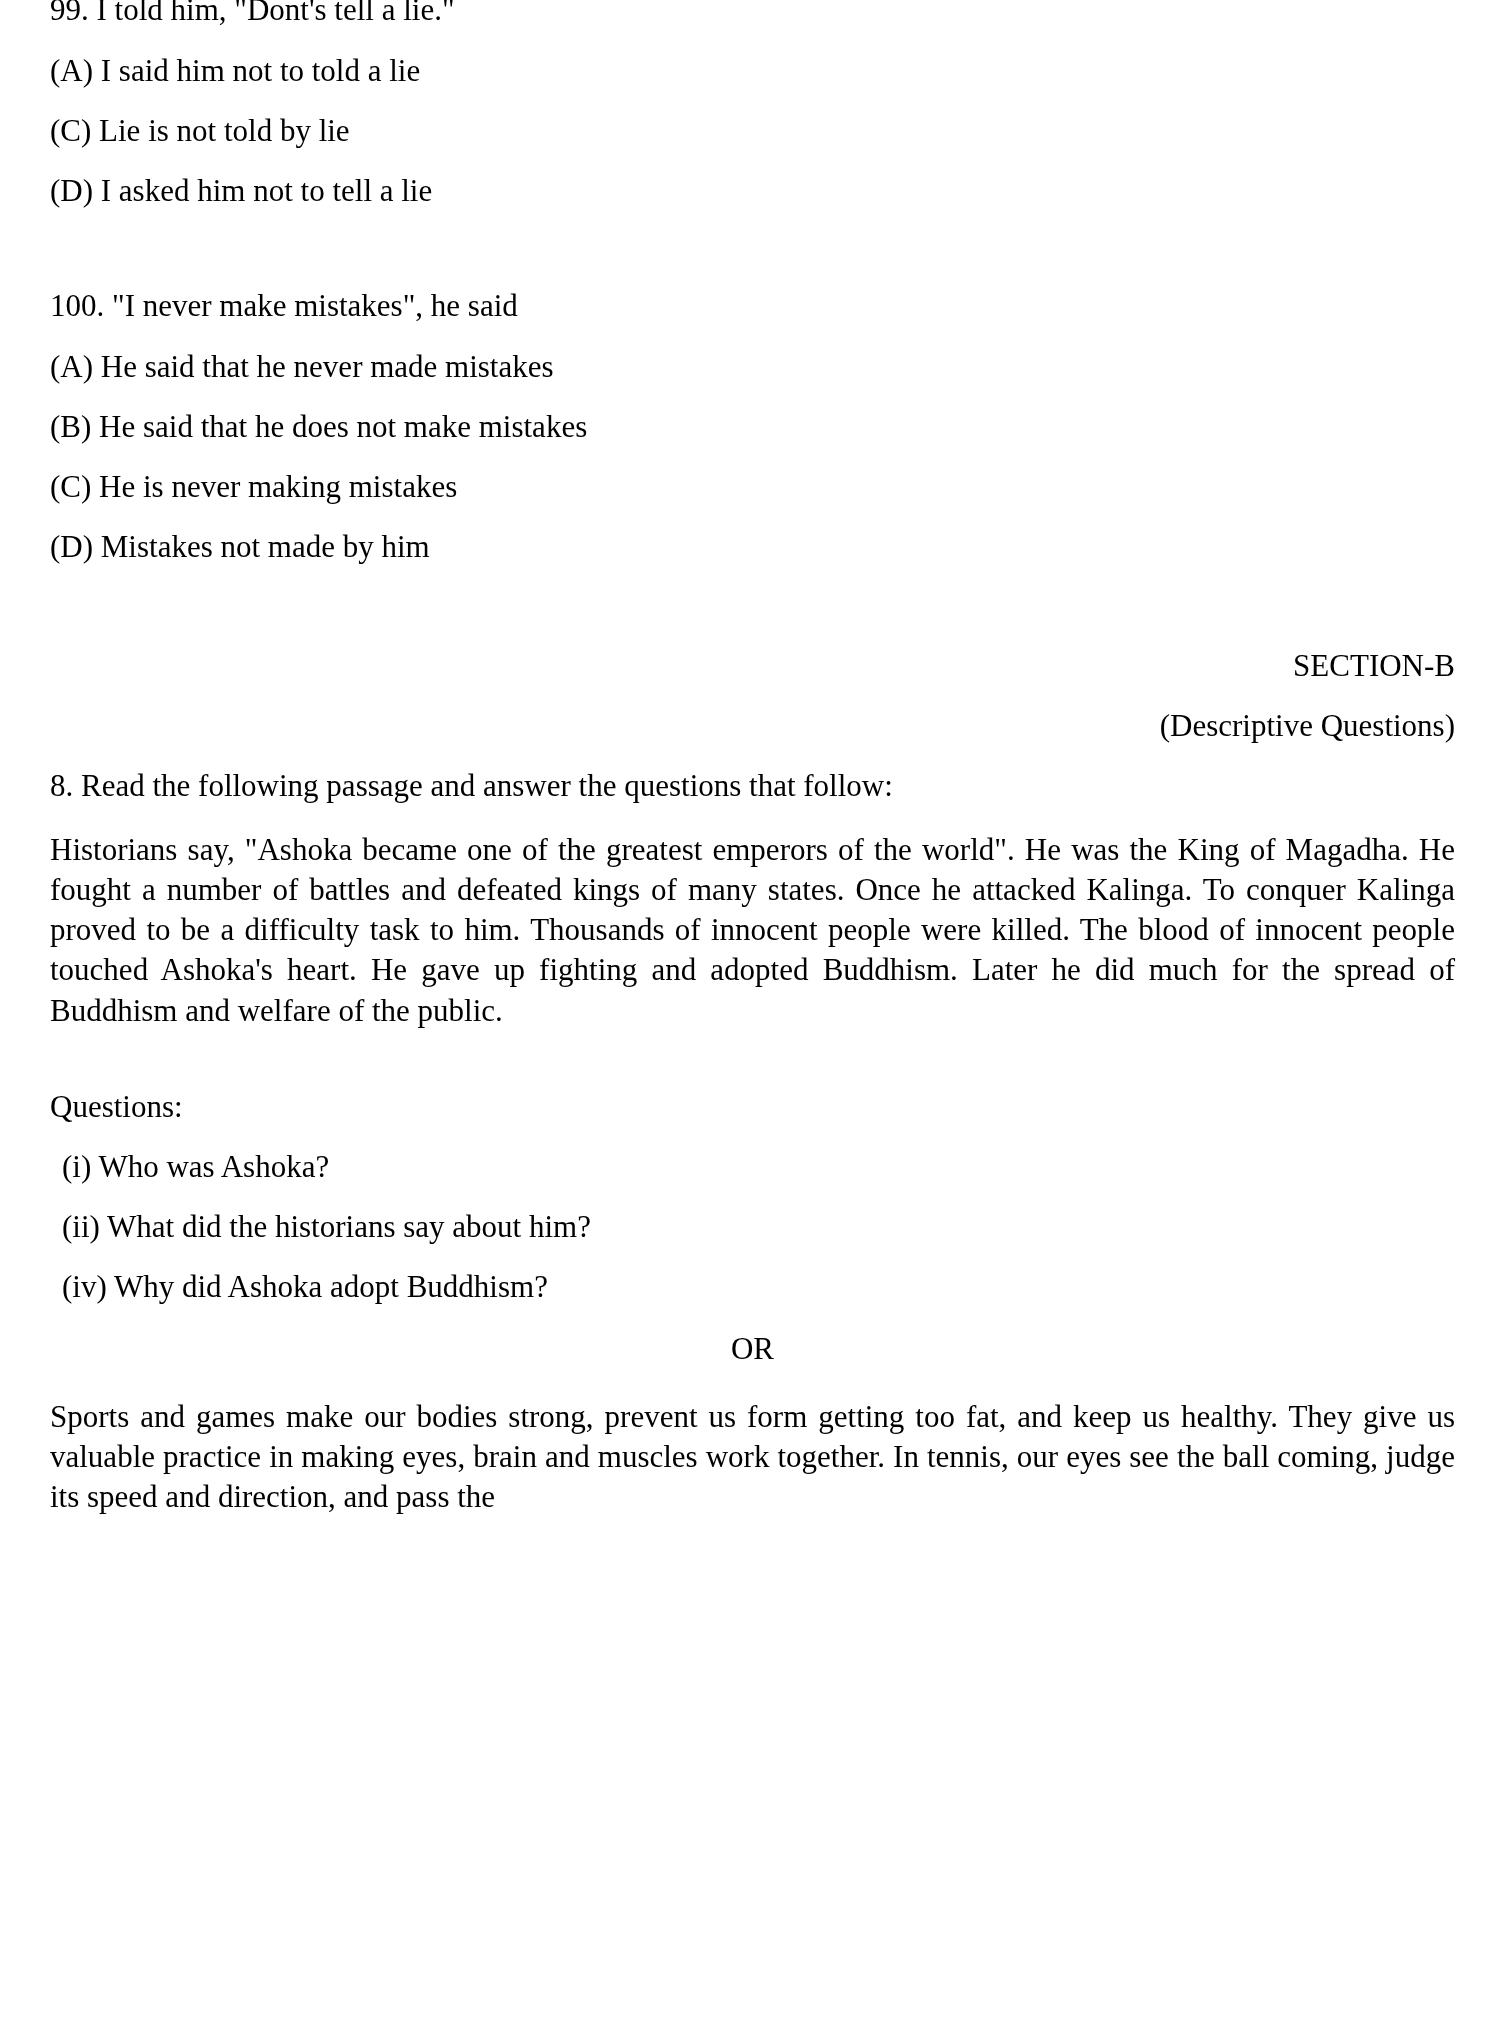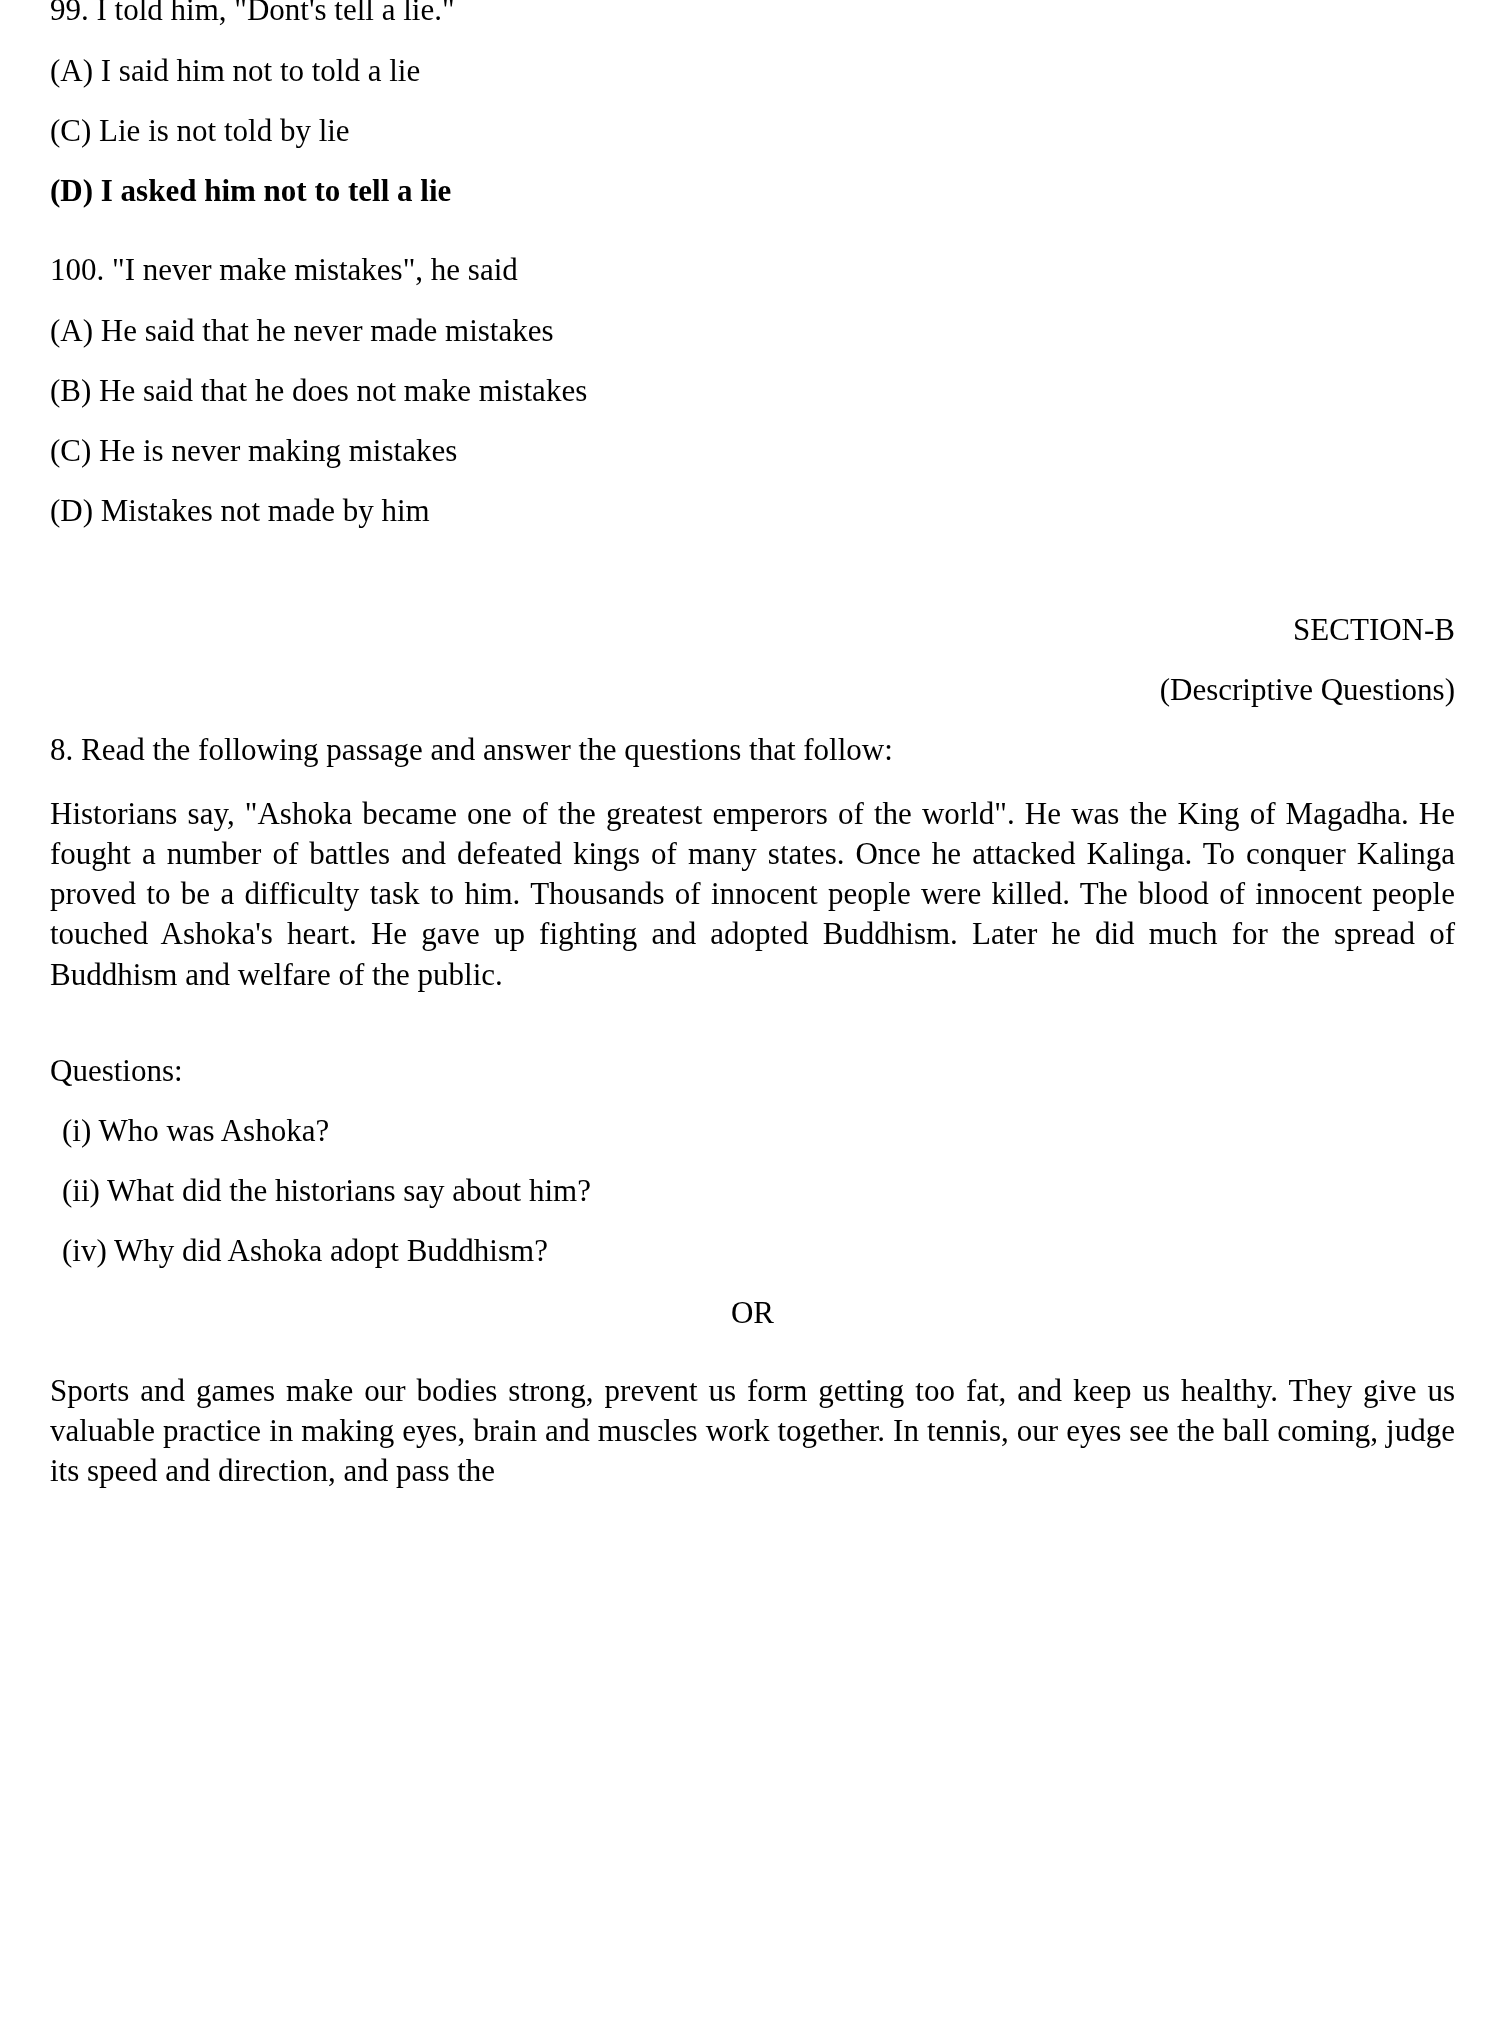--- a/index.html
+++ b/index.html
@@ -28,22 +28,21 @@
     margin: 0 0 29px 0;
     white-space: pre-wrap;
   }
   .q-stem {
     margin-bottom: 30px;
   }
   .first-line {
     margin-top: -6px;
   }
   .gap-after-block {
-    margin-bottom: 48px;
-    font-weight: bold;
+    margin-bottom: 84px;
   }
   .centered {
     text-align: right;
     margin: 0 0 29px 0;
     font-size: 31px;
   }
   .section-title {
     margin-top: 86px;
     margin-bottom: 24px;
   }
@@ -59,21 +58,21 @@
     padding: 0;
     hyphens: none;
   }
   .passage-1 {
     margin-bottom: 0;
   }
   .spacer-60 { height: 60px; }
   .or-line {
     text-align: center;
     font-size: 31px;
-    margin: 0 0 40px 0;
+    margin: 0 0 30px 0;
   }
   .qlist .line { margin-bottom: 29px; margin-left: 12px; }
   .questions-head { margin-bottom: 29px; }
 </style>
 </head>
 <body>
 
 <div class="page">
 
   <div>

